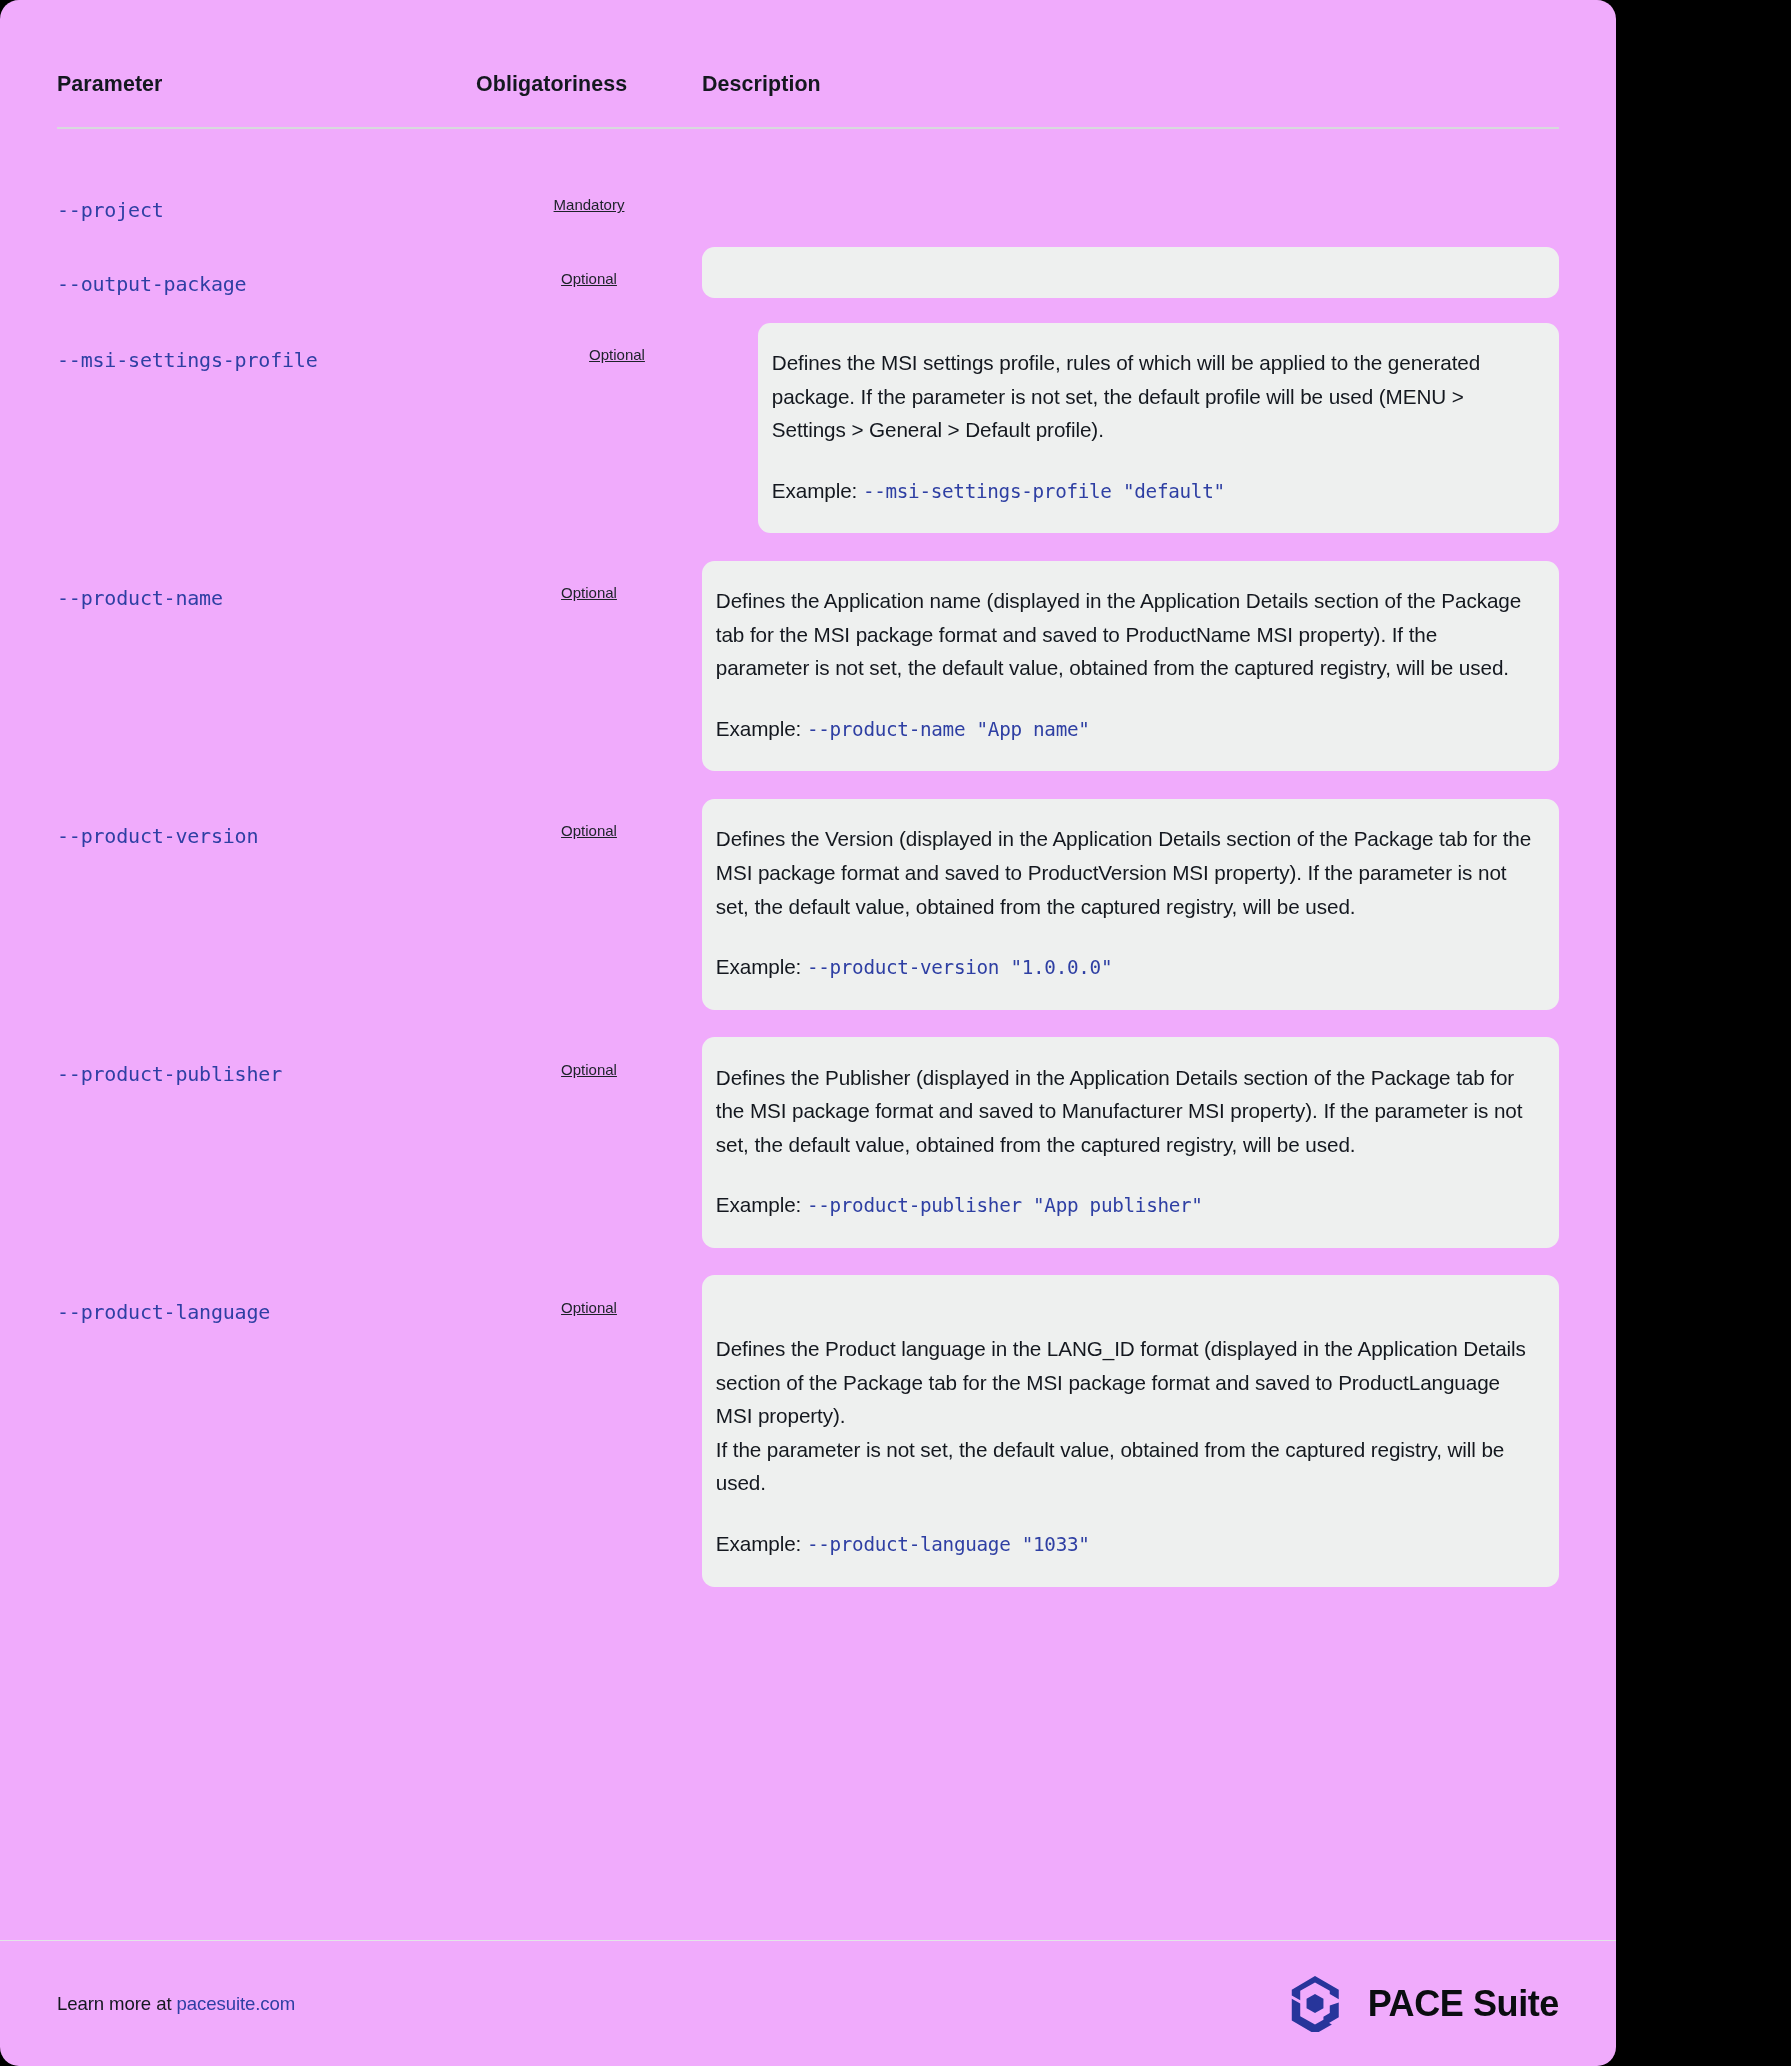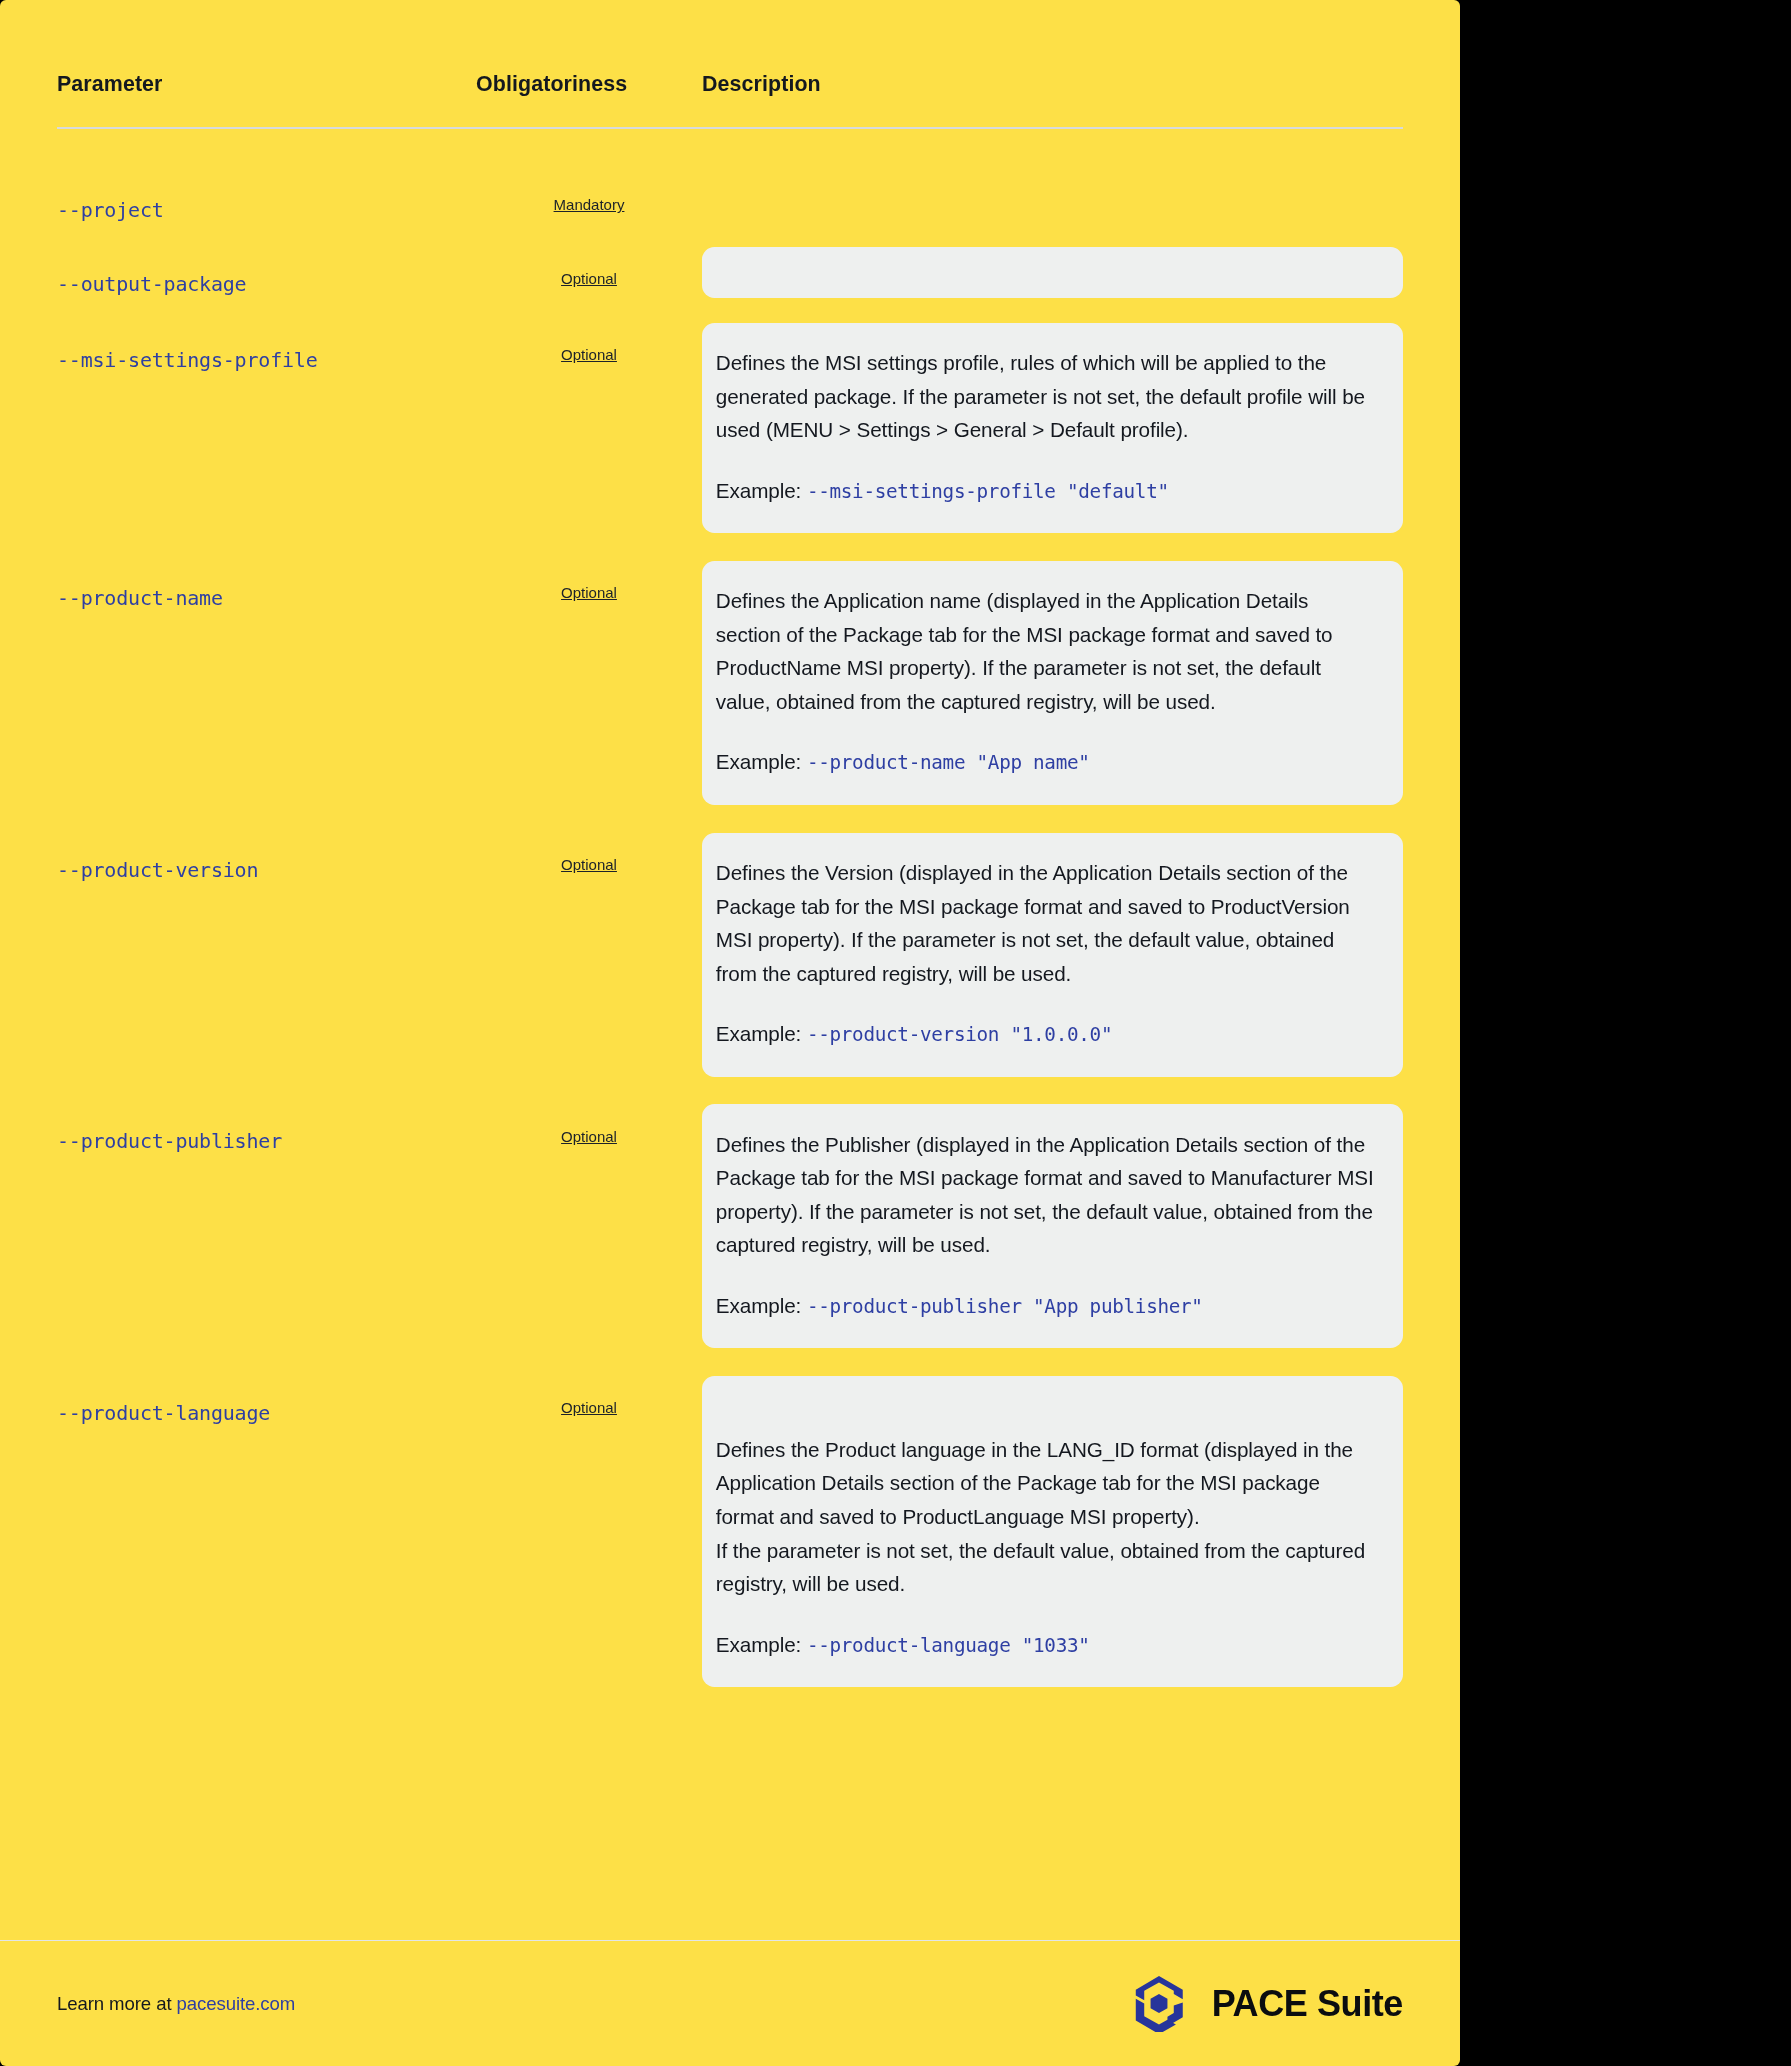--- a/index.html
+++ b/index.html
@@ -9,25 +9,25 @@
   }
   body {
     width: 1792px;
     height: 2066px;
     font-family: "Liberation Sans", sans-serif;
     -webkit-font-smoothing: antialiased;
   }
 
   .page {
     position: relative;
-    width: 1460px;
+    width: 1616px;
     height: 2066px;
     box-sizing: border-box;
-    background: #fde047;
-    border-radius: 6px;
+    background: #f0abfc;
+    border-radius: 19px;
     overflow: hidden;
   }
 
   .sheet {
     position: relative;
     width: 100%;
     height: 100%;
     box-sizing: border-box;
     padding: 0 57px;
     display: flex;
@@ -131,21 +131,21 @@
     font-family: "DejaVu Sans Mono", "Liberation Mono", monospace;
     font-size: 19.3px;
     color: #14181f;
     letter-spacing: -0.3px;
   }
 
   
   .row.r1 .desc-cell { padding-bottom: 30px; }
   .row.r1 { margin-bottom: 25px; }
   .row.r2 { margin-bottom: 25px; }
-  .row.r3 { margin-bottom: 27.6px; }
+  .row.r3 { margin-bottom: 27.6px; gap: 28px; }
   .row.r4 { margin-bottom: 27.6px; }
   .row.r5 { margin-bottom: 27.6px; }
   .row.r6 { margin-bottom: 27.6px; }
 
   
   .footer-spacer { flex: 1 1 auto; }
 
   .footer-rule {
     height: 1.4px;
     background: #e2e5e7;

